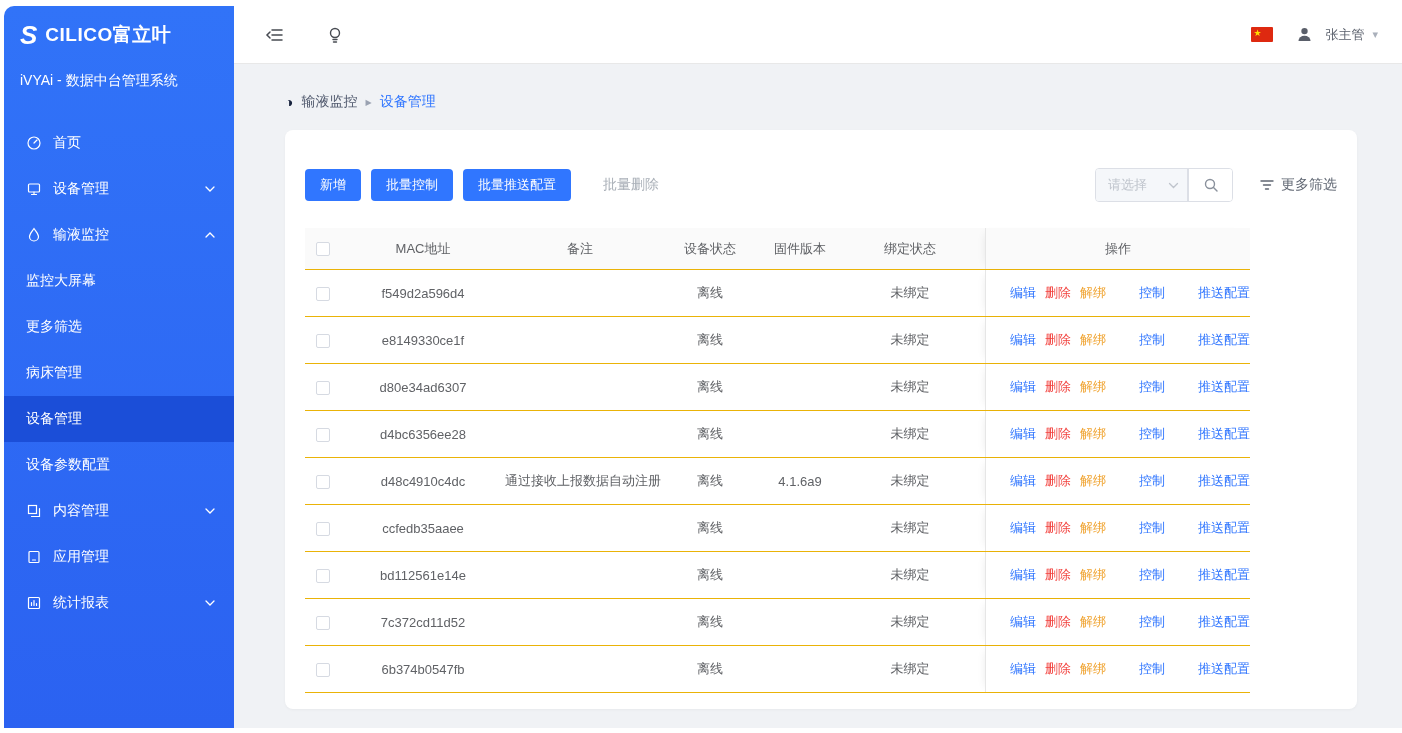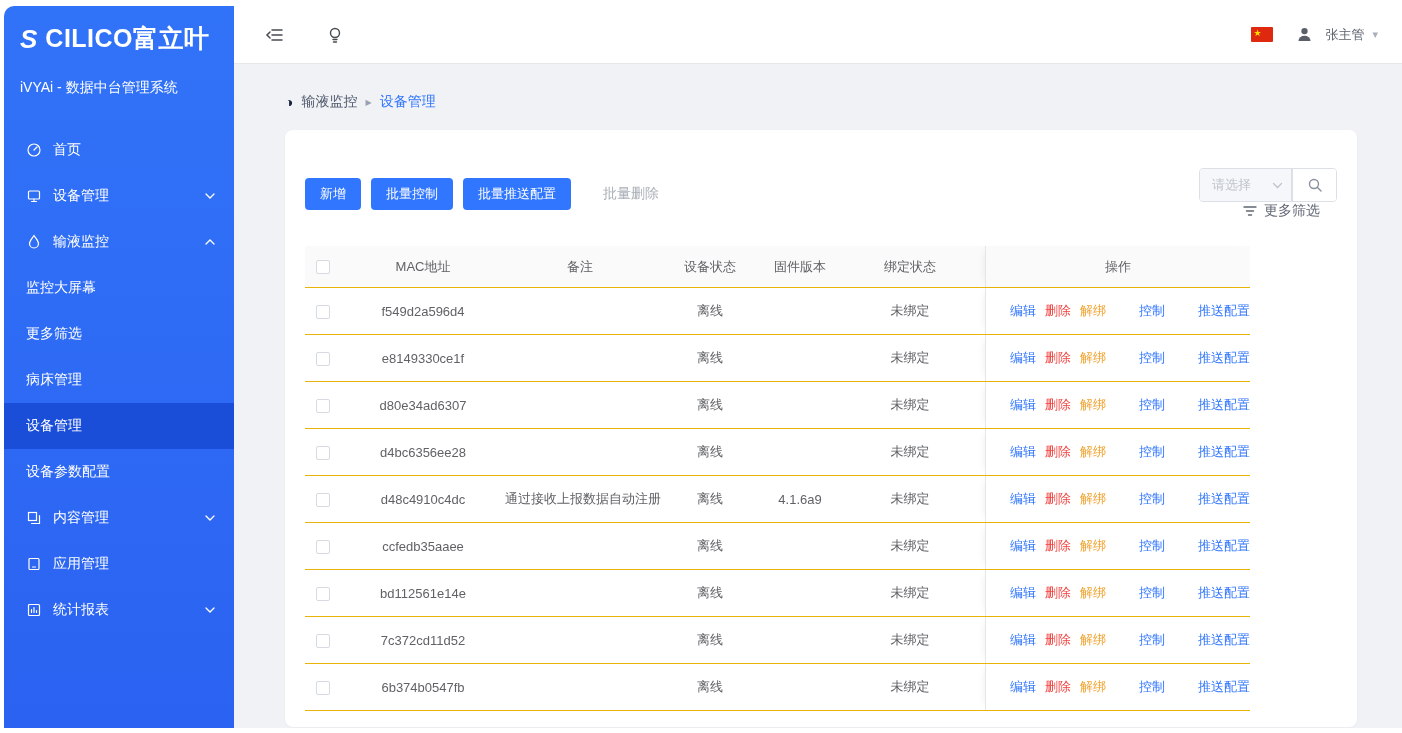--- a/index.html
+++ b/index.html
@@ -3,21 +3,21 @@
 <meta charset="utf-8">
 <style>
   * { margin:0; padding:0; box-sizing:border-box; }
   html,body { width:1402px; height:733px; background:#fff; font-family:"Liberation Sans","DejaVu Sans",sans-serif; overflow:hidden; }
   .app { display:flex; width:1398px; height:722px; margin:6px 0 0 4px; }
 
   
   .sidebar { width:230px; flex-shrink:0; background:linear-gradient(180deg,#3173f8 0%,#2b62f1 100%); color:#fff; border-top-left-radius:10px; overflow:hidden; }
   .logo-row { display:flex; align-items:center; gap:8px; padding:16px 0 0 16px; }
   .logo-s { font-style:italic; font-weight:700; font-size:26px; line-height:26px; }
-  .logo-text { font-size:25px; font-weight:700; letter-spacing:.5px; }
+  .logo-text { font-size:19px; font-weight:700; letter-spacing:.5px; }
   .subtitle { padding:24px 0 0 16px; font-size:14px; }
   .nav { margin-top:30px; }
   .nav-item { height:46px; display:flex; align-items:center; padding:0 18px 0 22px; font-size:14px; color:#fff; cursor:pointer; }
   .nav-item .mi { width:16px; height:16px; margin-right:11px; flex-shrink:0; }
   .nav-item .chev { margin-left:auto; }
   .chev svg { display:block; }
   .chev.up svg { transform:rotate(180deg); }
   .nav-sub { }
   .nav-sub.active { background:#1b4ed8; }
 
@@ -39,21 +39,21 @@
   .bc-sep { font-size:8px; color:#9aa2b1; }
   .bc-current { color:#3076ff; }
 
   .card { margin-top:18px; background:#fff; border-radius:8px; box-shadow:0 1px 3px rgba(0,0,0,.04); padding:38px 20px 16px 20px; }
 
   
   .toolbar { display:flex; align-items:center; }
   .btn { height:32px; border:none; border-radius:4px; font-size:13px; font-family:inherit; cursor:pointer; }
   .btn-primary { background:#3076ff; color:#fff; padding:0 15px; margin-right:10px; }
   .btn-plain { background:none; color:#aab0b8; font-size:14px; margin-left:16px; padding:0 6px; }
-  .tools-right { margin-left:auto; display:flex; align-items:center;flex-direction:column; }
+  .tools-right { margin-left:auto; display:flex; align-items:center; }
   .search-group { display:flex; align-items:stretch; height:34px; border:1px solid #dcdfe6; border-radius:4px; overflow:hidden; background:#fff; }
   .sg-select { width:92px; background:#f5f7fa; display:flex; align-items:center; justify-content:space-between; padding:0 8px 0 12px; color:#bfc4cc; font-size:13px; cursor:pointer; border-right:1px solid #dcdfe6; }
   .sg-input { width:140px; border:none; outline:none; padding:0 10px; font-size:13px; font-family:inherit; color:#333; }
   .sg-input::placeholder { color:#bfc4cc; }
   .sg-btn { width:44px; background:#fff; border:none; border-left:1px solid #dcdfe6; display:flex; align-items:center; justify-content:center; cursor:pointer; }
   .more-filter { display:flex; align-items:center; gap:6px; margin-left:26px; color:#5f6672; font-size:14px; cursor:pointer; }
 
   
   .table { width:945px; margin-top:26px; font-size:13px; color:#606266; }
   .tr { display:flex; align-items:center; height:47px; border-bottom:1px solid #eab308; background:#fff; }

